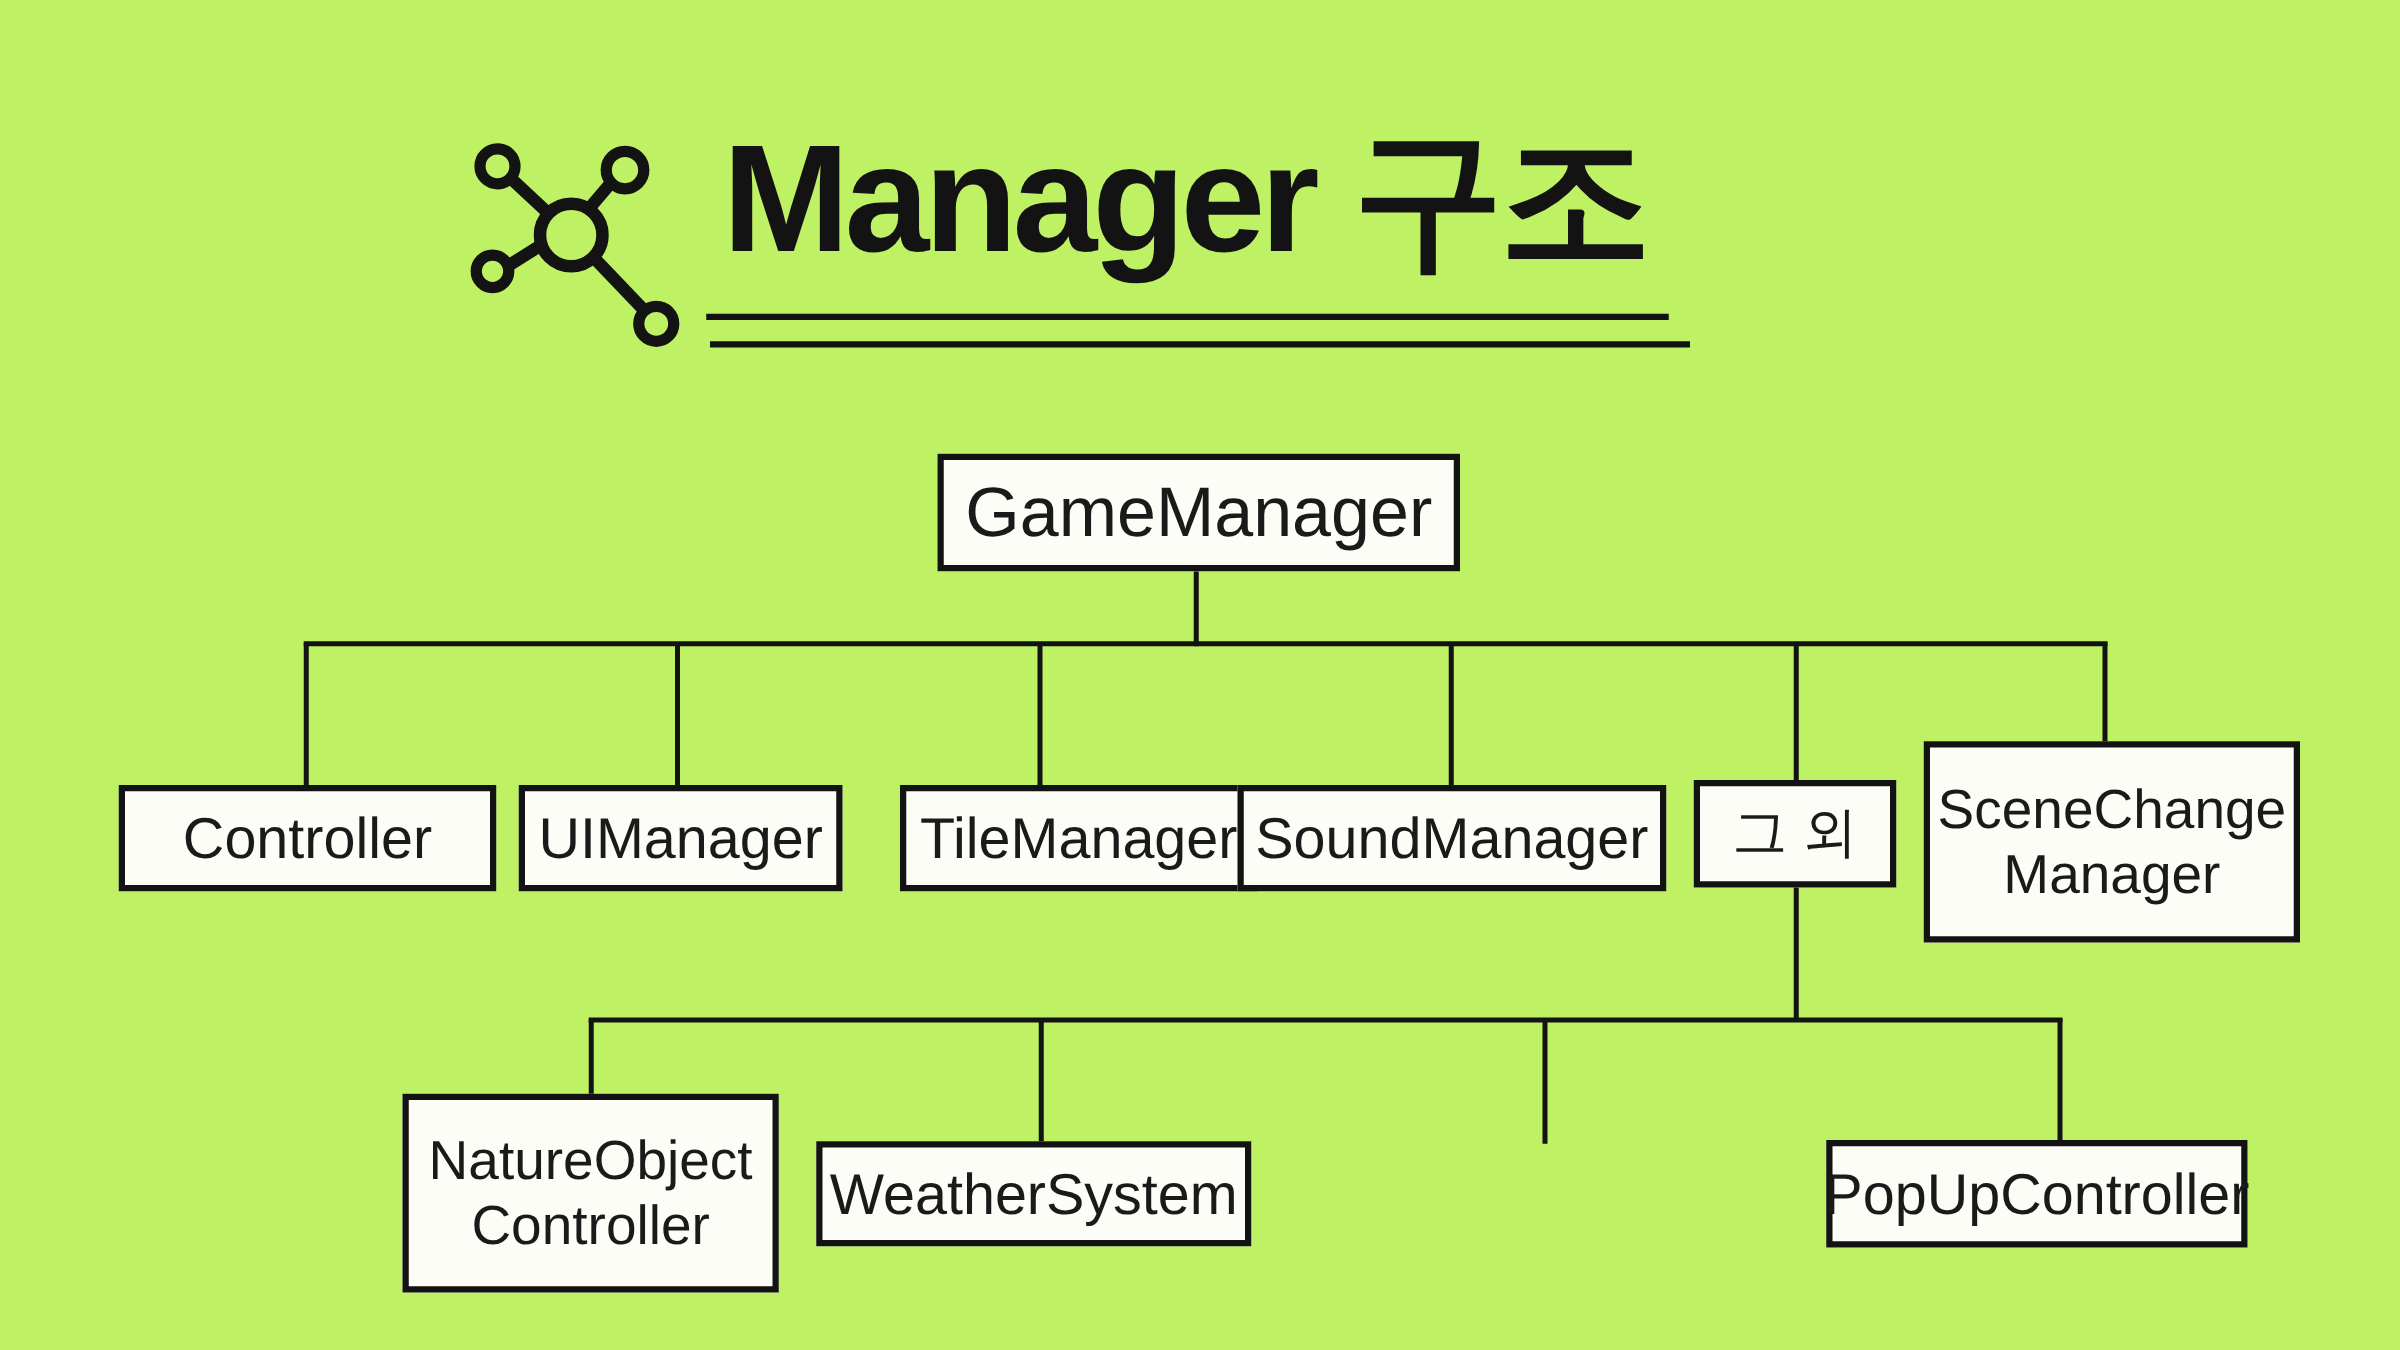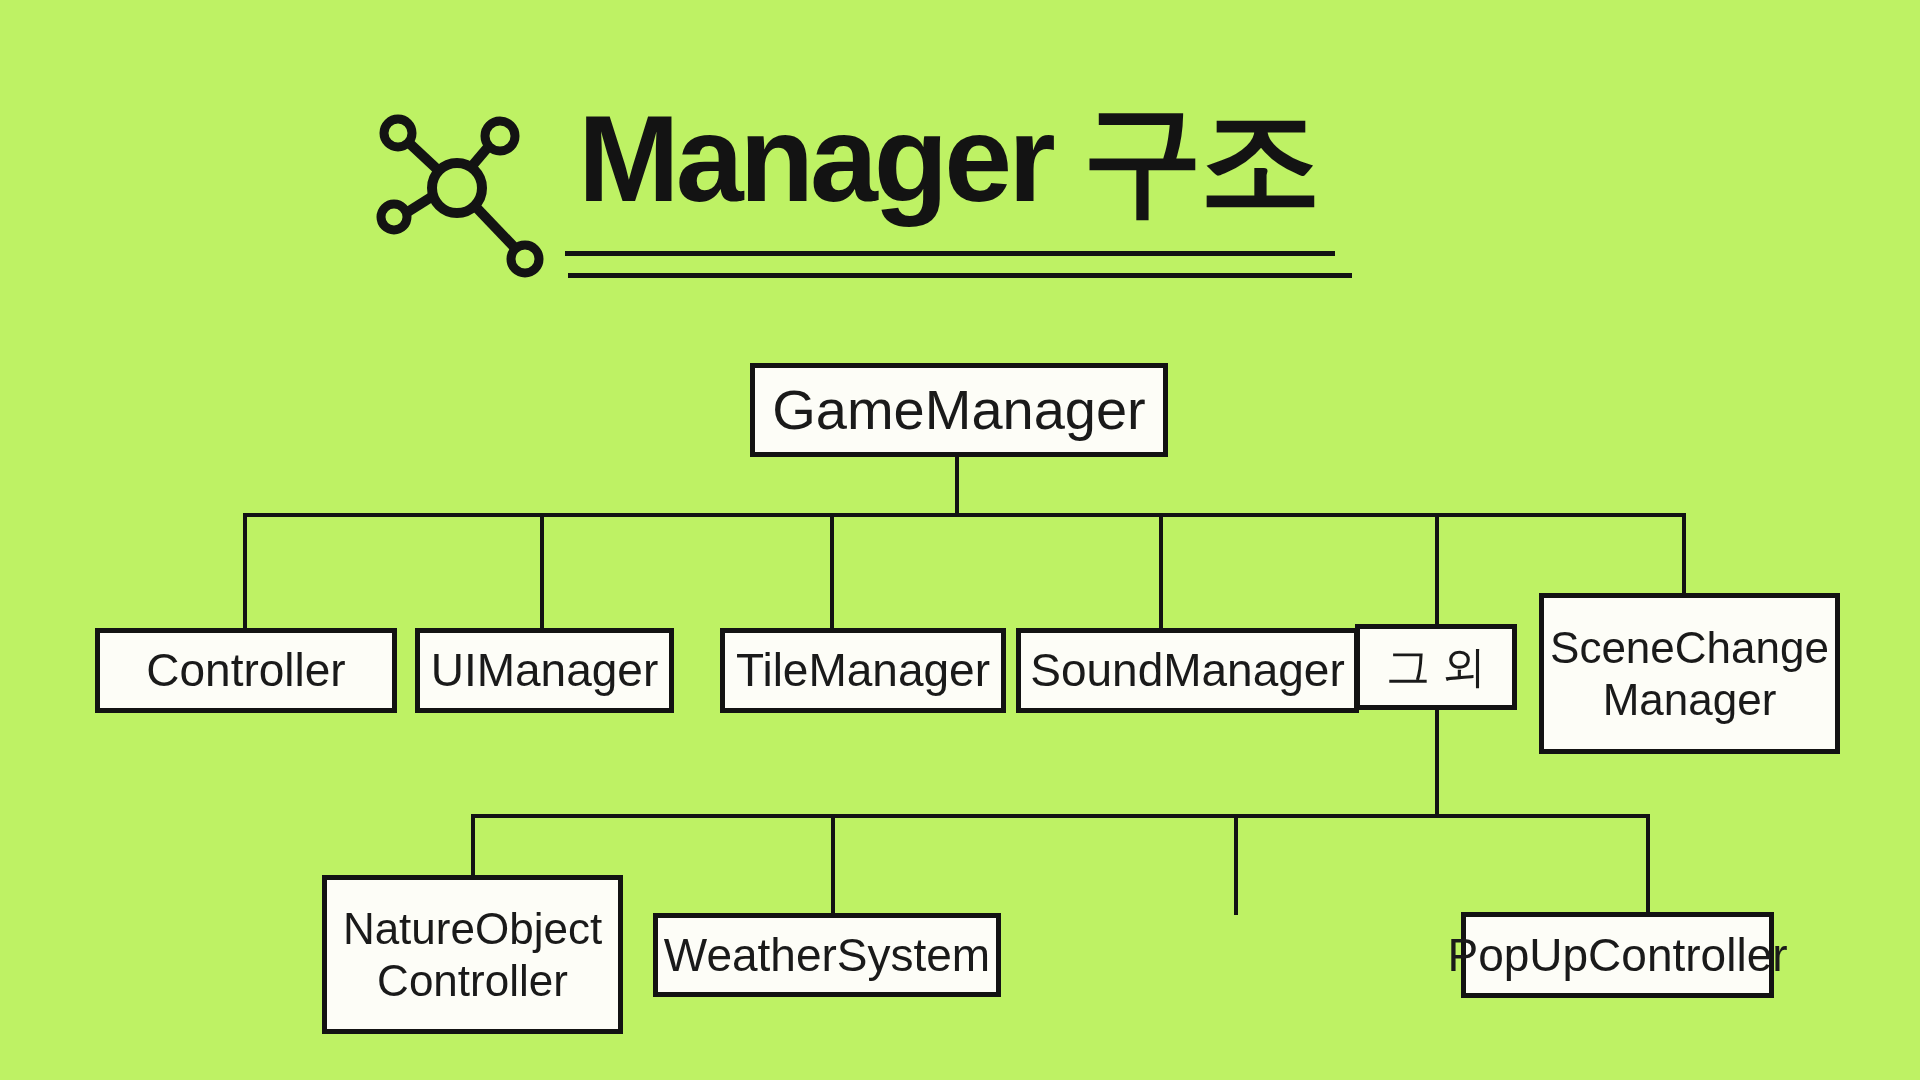--- a/index.html
+++ b/index.html
@@ -86,35 +86,35 @@
 
   <div class="node" style="left:95px;top:628px;width:302px;height:85px;">
     <span>Controller</span>
   </div>
   <div class="node" style="left:415px;top:628px;width:259px;height:85px;">
     <span>UIManager</span>
   </div>
   <div class="node" style="left:720px;top:628px;width:286px;height:85px;">
     <span>TileManager</span>
   </div>
-  <div class="node" style="left:990px;top:628px;width:343px;height:85px;margin-left:26px;">
+  <div class="node" style="left:990px;top:628px;width:343px;height:85px;">
     <span>SoundManager</span>
   </div>
   <div class="node etc" style="left:1355px;top:624px;width:162px;height:86px;">
     <span>그 외</span>
   </div>
   <div class="node two-line" style="left:1539px;top:593px;width:301px;height:161px;">
     <span>SceneChange
 Manager</span>
   </div>
 
   <div class="node two-line" style="left:322px;top:875px;width:301px;height:159px;">
     <span>NatureObject
 Controller</span>
   </div>
   <div class="node" style="left:653px;top:913px;width:348px;height:84px;">
     <span>WeatherSystem</span>
   </div>
-  <div class="node" style="left:1461px;top:912px;width:313px;height:86px;">
+  <div class="node" style="left:1461px;top:912px;width:337px;height:86px;">
     <span>PopUpController</span>
   </div>
 
 </div>
 
 </body></html>

